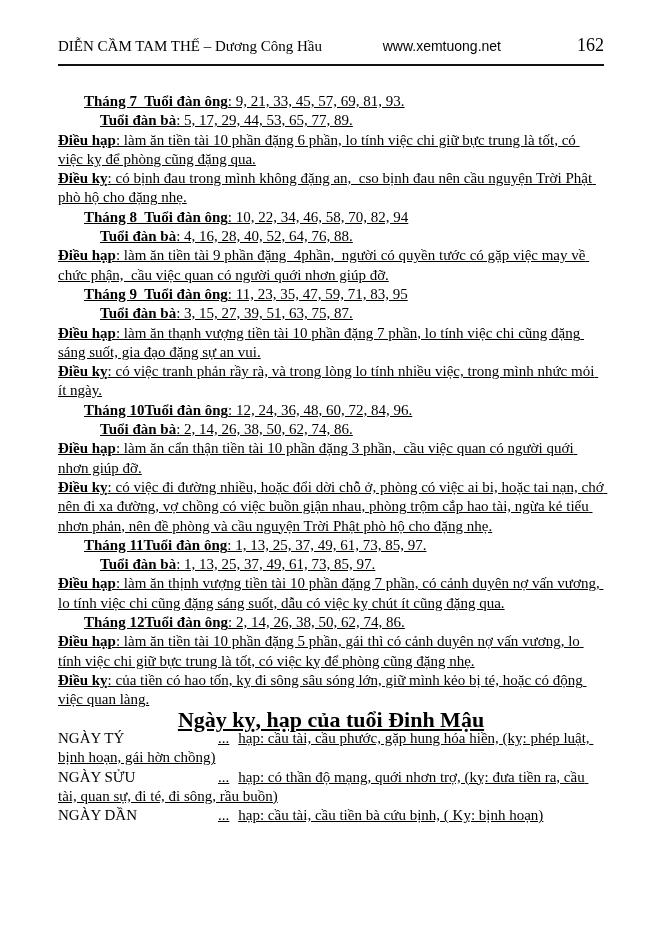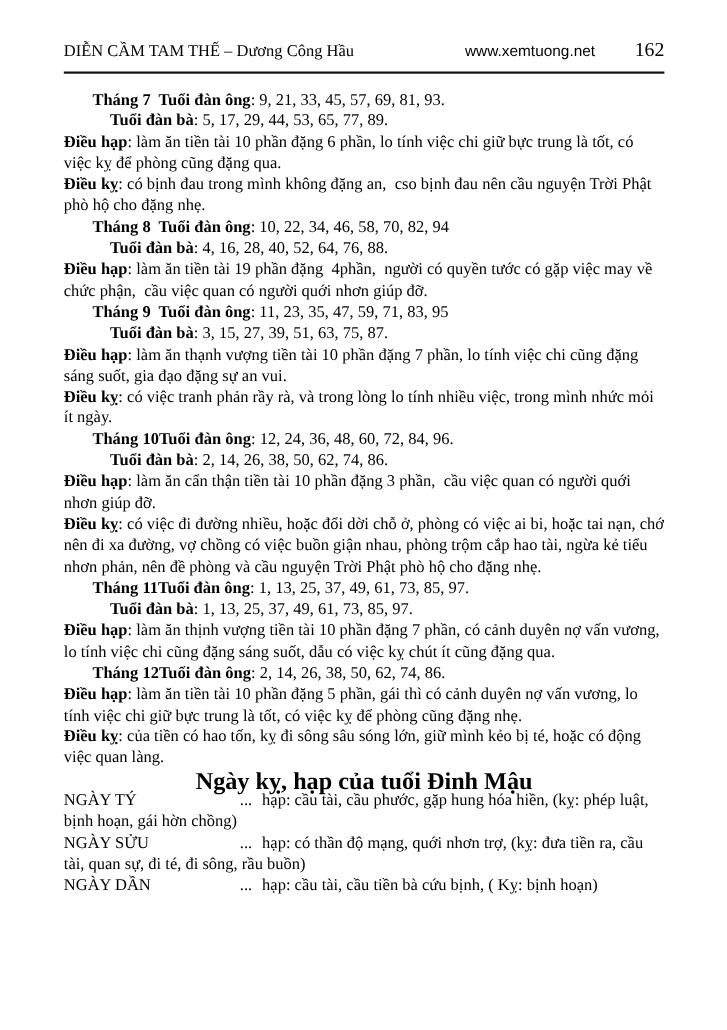--- a/index.html
+++ b/index.html
@@ -2,26 +2,26 @@
 <html><head>
 <meta charset="utf-8">
 <style>
   html, body { margin:0; padding:0; }
   body {
     width:661px; height:936px; background:#ffffff; color:#000;
     font-family:"Liberation Serif","DejaVu Serif",serif;
     overflow:hidden;
   }
   .page { padding:36px 57px 0 58px; }
-  .header { display:flex; align-items:baseline; font-size:15px; line-height:19px; }
+  .header { display:flex; align-items:baseline; font-size:15px; line-height:19px;gap:40px; }
   .header-title { flex:1; white-space:pre; }
   .site { font-family:"Liberation Sans","DejaVu Sans",sans-serif; font-size:14px; }
   .pageno { margin-left:36px; font-size:18px; }
   .rule { border:none; border-top:2px solid #111; margin:8px 0 0 0; }
-  .content { margin-top:15px; font-size:15px; line-height:19.3px; }
+  .content { margin-top:26px; font-size:15px; line-height:19.3px;text-decoration:underline; }
   .content p, .content .line { margin:0; }
   .b { font-weight:bold; }
   .pre { white-space:pre-wrap; }
   .month-line { padding-left:26px; }
   .women-line { padding-left:42px; }
   .days-heading { font-size:22px; font-weight:bold; text-align:center; margin:0; line-height:19.5px; }
   .day-name { display:inline-block; width:160px; }
   .day-dots { margin-right:9px; }
 </style>
 </head>
@@ -41,21 +41,21 @@
     <div>
       <div class="line month-line"><span class="b pre">Tháng 7  Tuổi đàn ông</span><span class="pre">: 9, 21, 33, 45, 57, 69, 81, 93.</span></div>
       <div class="line women-line"><span class="b pre">Tuổi đàn bà</span><span class="pre">: 5, 17, 29, 44, 53, 65, 77, 89.</span></div>
       <p><span class="b pre">Điều hạp</span><span class="pre">: làm ăn tiền tài 10 phần đặng 6 phần, lo tính việc chi giữ bực trung là tốt, có việc kỵ để phòng cũng đặng qua.</span></p>
       <p><span class="b pre">Điều kỵ</span><span class="pre">: có bịnh đau trong mình không đặng an,  cso bịnh đau nên cầu nguyện Trời Phật phò hộ cho đặng nhẹ.</span></p>
     </div>
 
     <div>
       <div class="line month-line"><span class="b pre">Tháng 8  Tuổi đàn ông</span><span class="pre">: 10, 22, 34, 46, 58, 70, 82, 94</span></div>
       <div class="line women-line"><span class="b pre">Tuổi đàn bà</span><span class="pre">: 4, 16, 28, 40, 52, 64, 76, 88.</span></div>
-      <p><span class="b pre">Điều hạp</span><span class="pre">: làm ăn tiền tài 19 phần đặng  4phần,  người có quyền tước có gặp việc may về chức phận,  cầu việc quan có người quới nhơn giúp đỡ.</span></p>
+      <p><span class="b pre">Điều hạp</span><span class="pre">: làm ăn tiền tài 9 phần đặng  4phần,  người có quyền tước có gặp việc may về chức phận,  cầu việc quan có người quới nhơn giúp đỡ.</span></p>
     </div>
 
     <div>
       <div class="line month-line"><span class="b pre">Tháng 9  Tuổi đàn ông</span><span class="pre">: 11, 23, 35, 47, 59, 71, 83, 95</span></div>
       <div class="line women-line"><span class="b pre">Tuổi đàn bà</span><span class="pre">: 3, 15, 27, 39, 51, 63, 75, 87.</span></div>
       <p><span class="b pre">Điều hạp</span><span class="pre">: làm ăn thạnh vượng tiền tài 10 phần đặng 7 phần, lo tính việc chi cũng đặng sáng suốt, gia đạo đặng sự an vui.</span></p>
       <p><span class="b pre">Điều kỵ</span><span class="pre">: có việc tranh phản rầy rà, và trong lòng lo tính nhiều việc, trong mình nhức mỏi ít ngày.</span></p>
     </div>
 
     <div>

